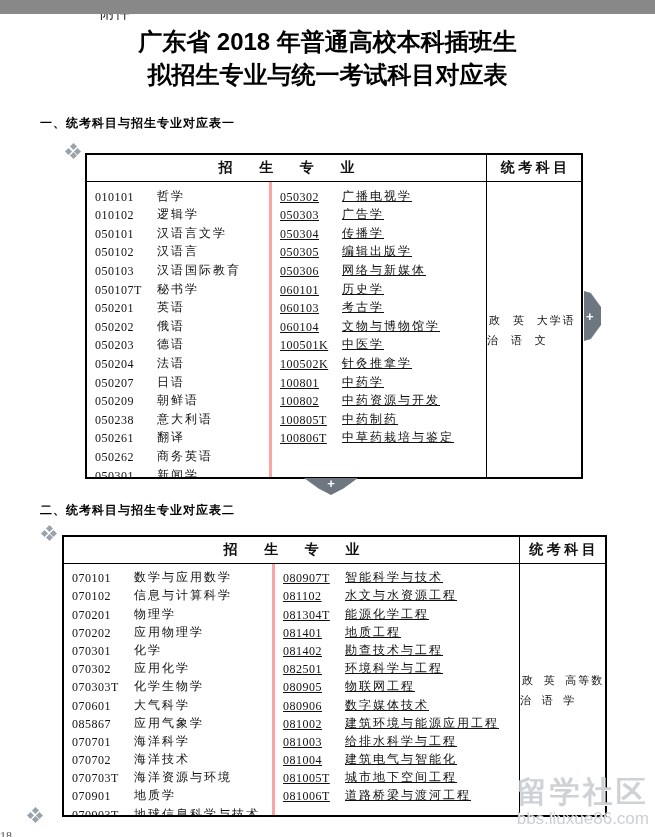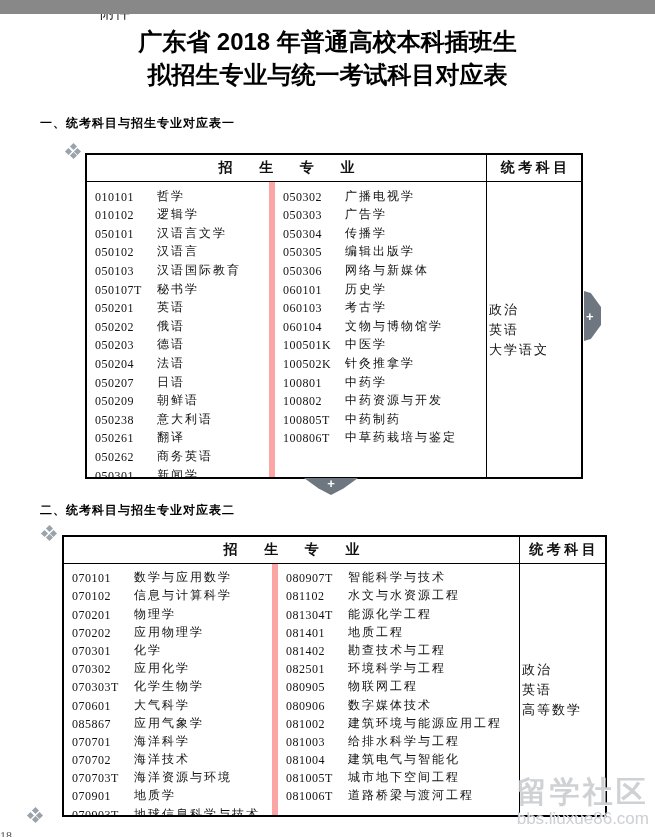--- a/index.html
+++ b/index.html
@@ -34,25 +34,25 @@
 
   .th {
     display:flex; align-items:center; justify-content:center;
     font-weight:bold; font-size:14px; border-bottom:1.5px solid #000;
   }
   .th.majors   { grid-column:1 / 3; letter-spacing:1.9em; text-indent:1.9em; }
   .th.subjects { grid-column:3; letter-spacing:0.25em; text-indent:0.25em; border-left:1.5px solid #000; }
 
   .colcells { grid-row:2; padding-top:4px; overflow:hidden; }
   .c1 { grid-column:1; }
-  .c2 { grid-column:2; border-left:6px solid #fca5a5; }
+  .c2 { grid-column:2; border-left:3px solid #fca5a5;text-decoration:underline; }
   .subj {
     grid-column:3; grid-row:2; border-left:1.5px solid #000;
-    display:flex; flex-direction:column; align-items:flex-start; justify-content:center;
-    font-size:13px; line-height:20px; letter-spacing:2px; text-indent:2px;
+    display:flex; flex-direction:row; align-items:center; justify-content:center;
+    font-size:11px; line-height:20px; letter-spacing:2px; text-indent:2px;
   }
   .major-row { display:flex; align-items:flex-end; height:18.6px; padding-left:8px; white-space:nowrap; font-size:12px; }
   .t2 .major-row { height:18.2px; }
   .major-row .code  { width:62px; flex:none; letter-spacing:0.5px; }
   .major-row .mname { letter-spacing:2px; }
 
   
   .move-handle { position:absolute; width:14px; height:14px; z-index:4; cursor:move; }
   .move-handle i { position:absolute; width:5px; height:5px; background:#9aa3ab; transform:rotate(45deg); }
   .move-handle i:nth-child(1){ left:4.5px; top:0; }

